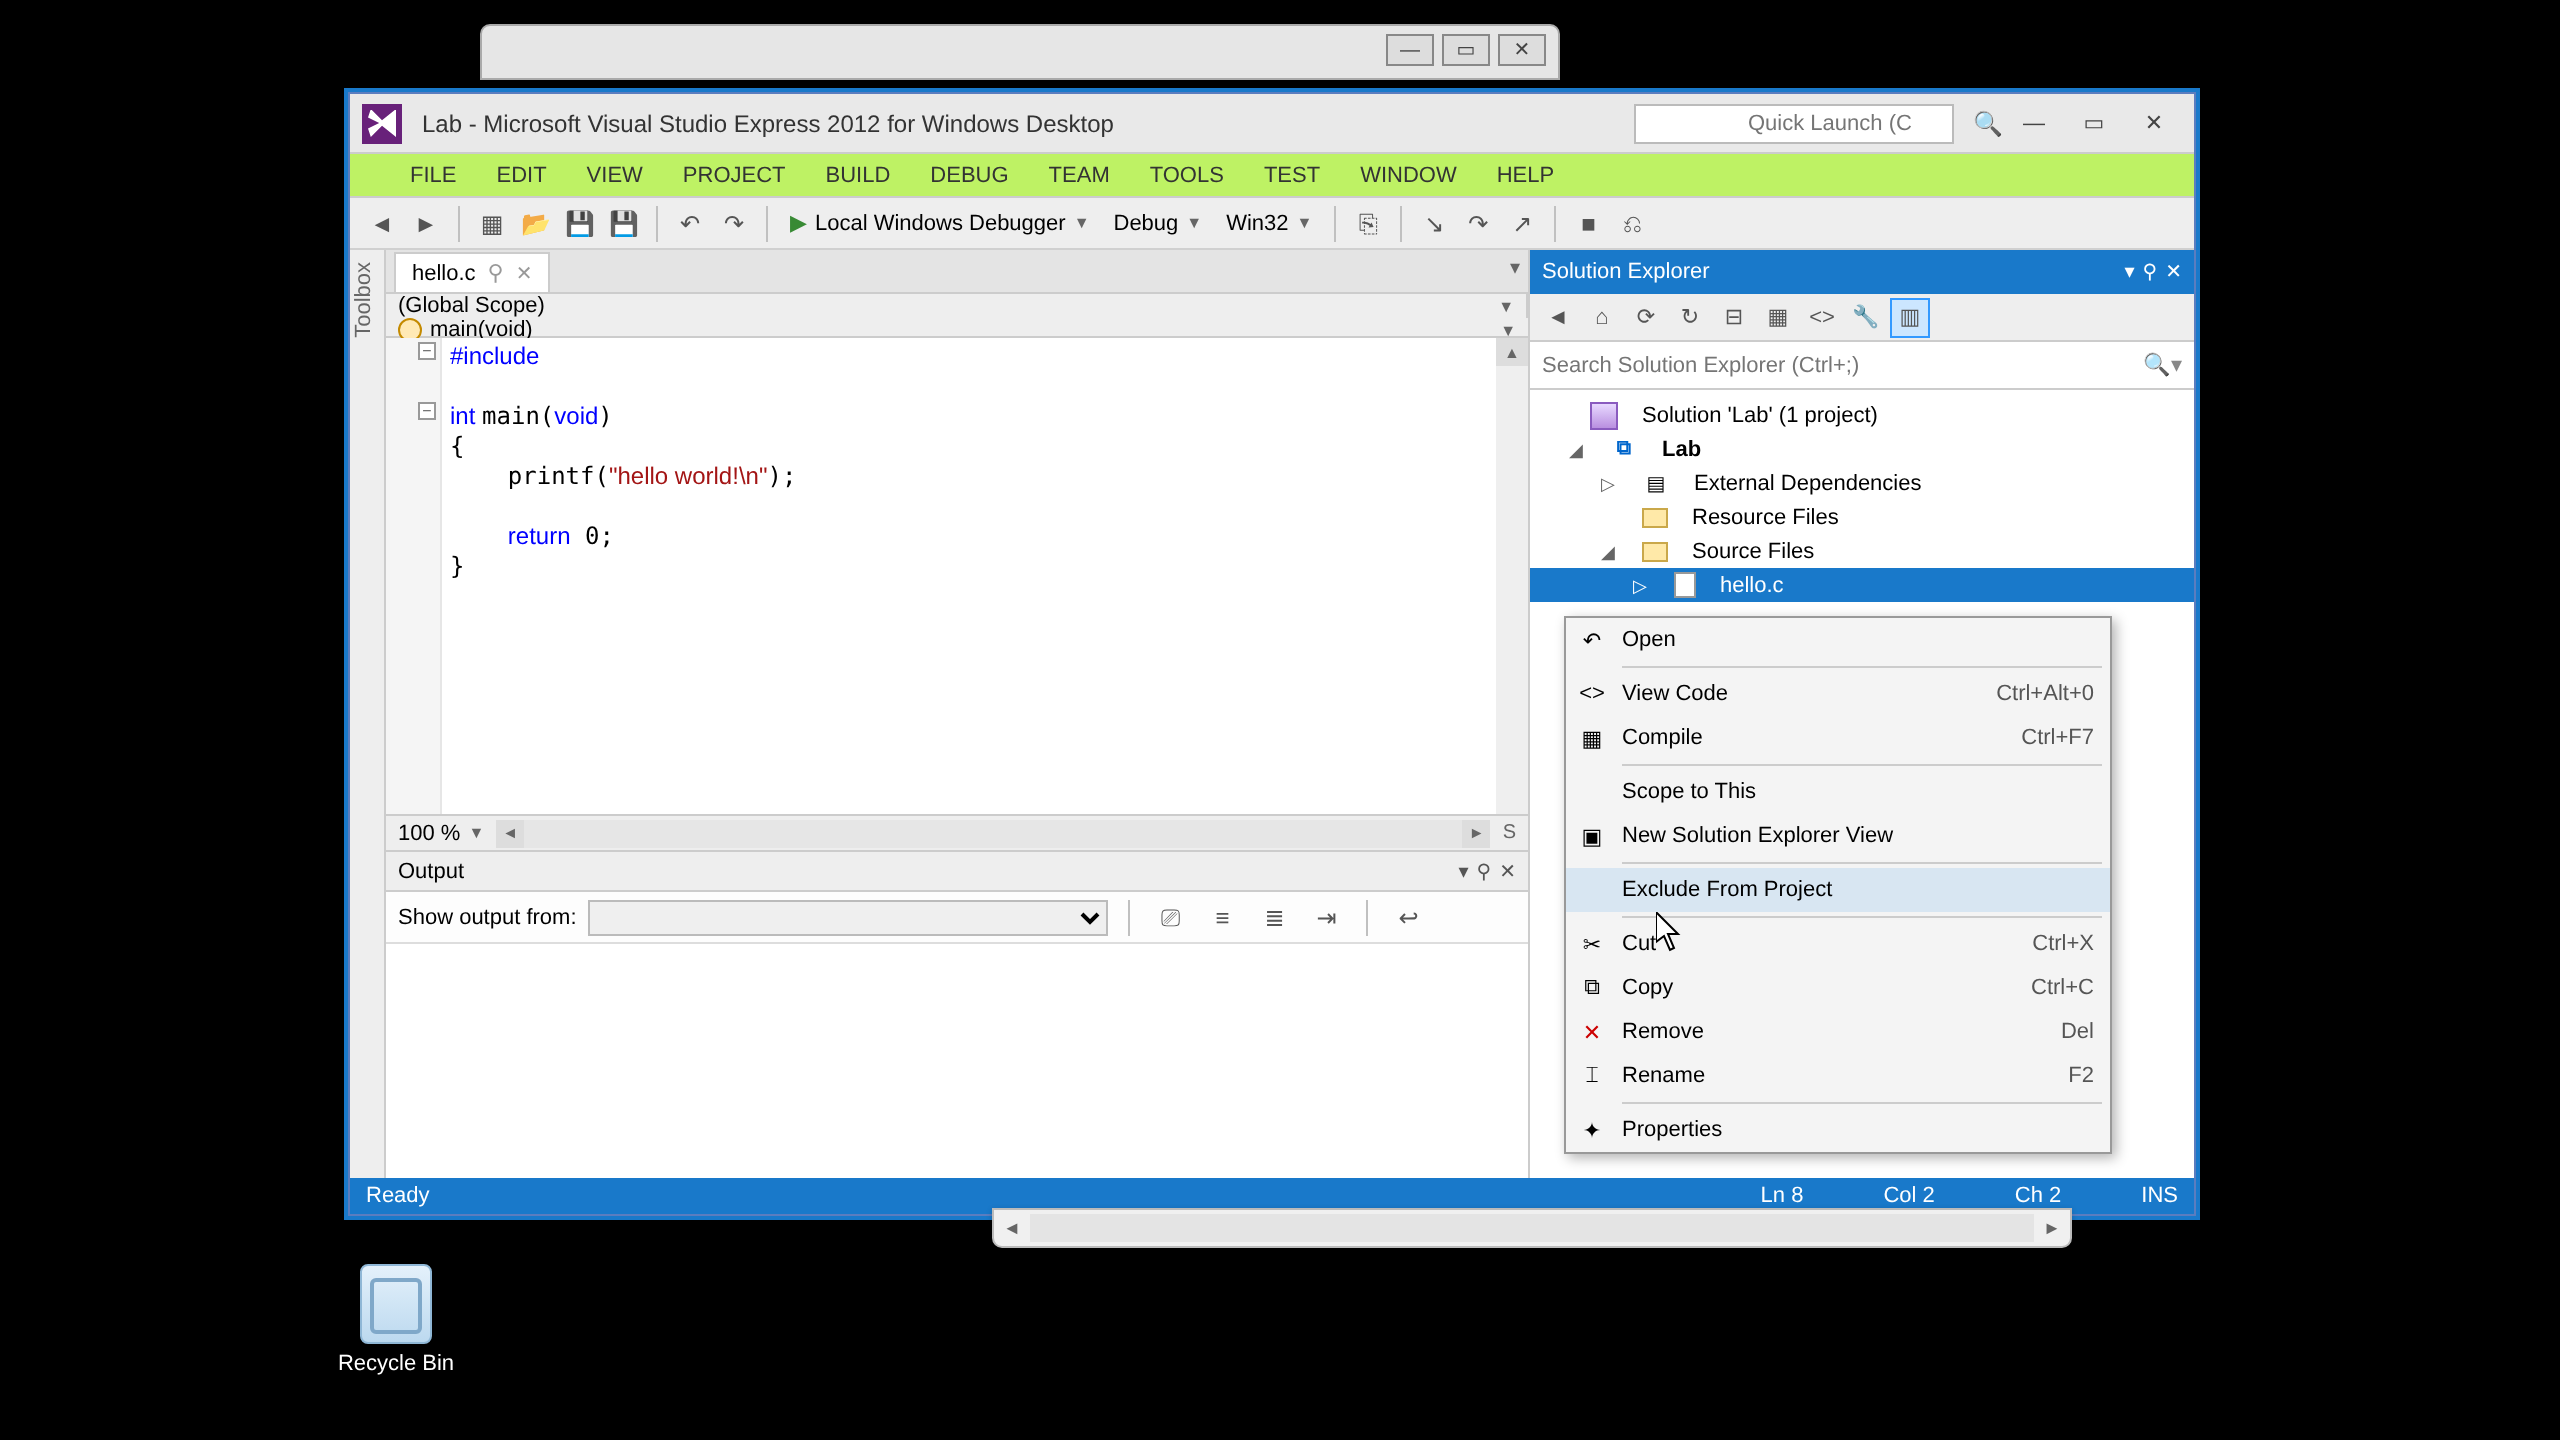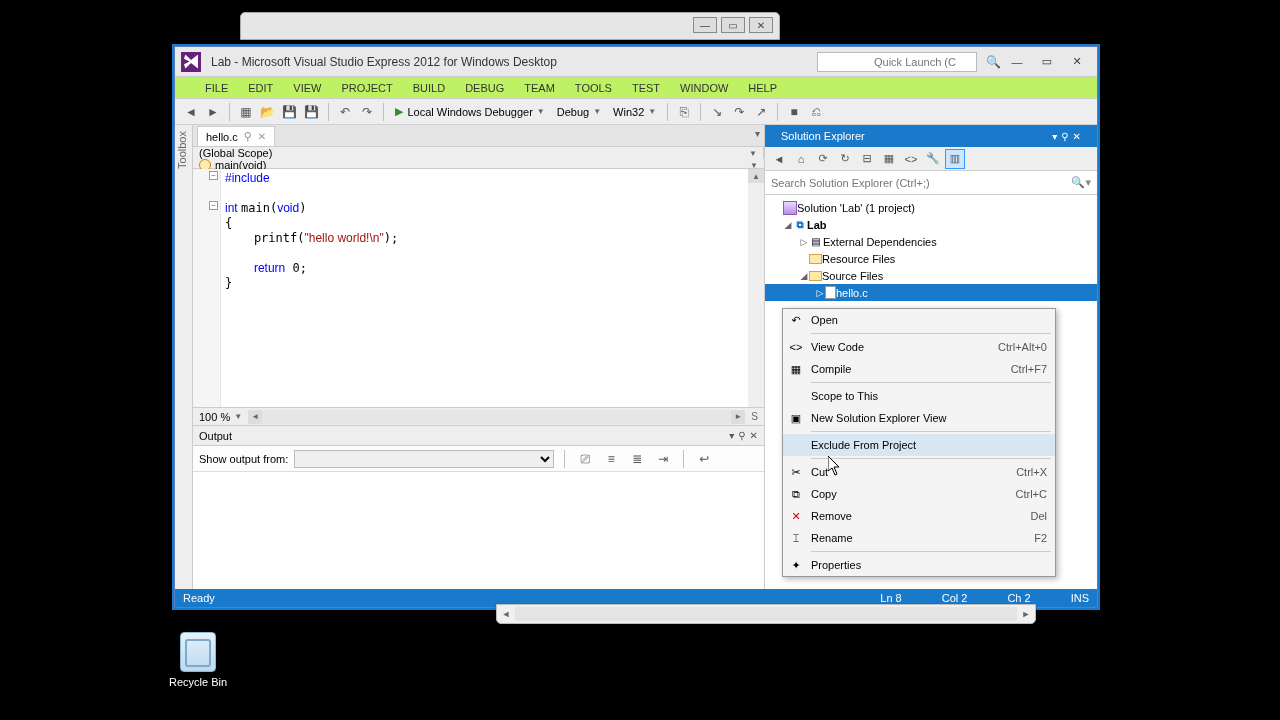--- a/index.html
+++ b/index.html
@@ -64,29 +64,29 @@
 
   .output-panel{height:164px;border-top:1px solid #ccc;display:flex;flex-direction:column;}
   .output-hdr{height:20px;background:#eee;display:flex;align-items:center;padding:0 6px;font-size:11px;border-bottom:1px solid #ccc;justify-content:space-between;}
   .output-hdr .rt{display:flex;gap:4px;align-items:center;font-size:10px;color:#555;}
   .output-tools{height:26px;display:flex;align-items:center;padding:0 6px;gap:6px;border-bottom:1px solid #ddd;font-size:11px;background:#fdfdfd;}
   .output-tools select{width:260px;height:18px;border:1px solid #bbb;font-size:11px;}
   .output-body{flex:1;background:#fff;}
 
   
   .sol-col { width:332px; display:flex;flex-direction:column;}
-  .sol-title{height:22px;background:#1979ca;color:#fff;display:flex;align-items:center;padding:0 16px;font-size:11px;justify-content:space-between;}
+  .sol-title{height:22px;background:#1979ca;color:#fff;display:flex;align-items:center;padding:0 6px;font-size:11px;justify-content:space-between;}
   .sol-title .rt{display:flex;gap:4px;font-size:10px;}
   .sol-toolbar{height:24px;border-bottom:1px solid #ccc;display:flex;align-items:center;padding:0 4px;gap:2px;background:#eee;}
   .stb{width:20px;height:20px;display:flex;align-items:center;justify-content:center;font-size:11px;color:#555;}
   .stb.active{border:1px solid #3399ff;background:#cce6ff;}
   .sol-search{height:24px;border-bottom:1px solid #ccc;display:flex;align-items:center;padding:0 6px;background:#fff;}
   .sol-search input{border:none;flex:1;font-size:11px;color:#888;}
   .sol-tree{flex:1;background:#fff;font-size:11px;padding:4px 0;overflow:hidden;position:relative;}
-  .tn{display:flex;align-items:center;height:17px;padding-left:8px;gap:0;}
+  .tn{display:flex;align-items:center;height:17px;padding-left:8px;gap:12px;}
   .tw{width:10px;text-align:center;color:#666;font-size:9px;}
   .ticon{width:14px;height:14px;display:flex;align-items:center;justify-content:center;font-size:10px;}
   .sol-ico{background:linear-gradient(#e8d9ff,#b98fe0);border:1px solid #8a5bbf;}
   .proj-ico{color:#0066cc;font-weight:bold;}
   .fold-ico{background:#ffe9a8;border:1px solid #caa84a;width:13px;height:10px;}
   .file-ico{background:#fff;border:1px solid #999;width:11px;height:13px;}
   .tn.sel{background:#1979ca;color:#fff;}
 
   
   .ctx-menu{position:absolute;left:782px;top:308px;width:274px;background:#f4f4f4;border:1px solid #999;box-shadow:2px 2px 6px rgba(0,0,0,0.3);font-size:11px;z-index:50;}

